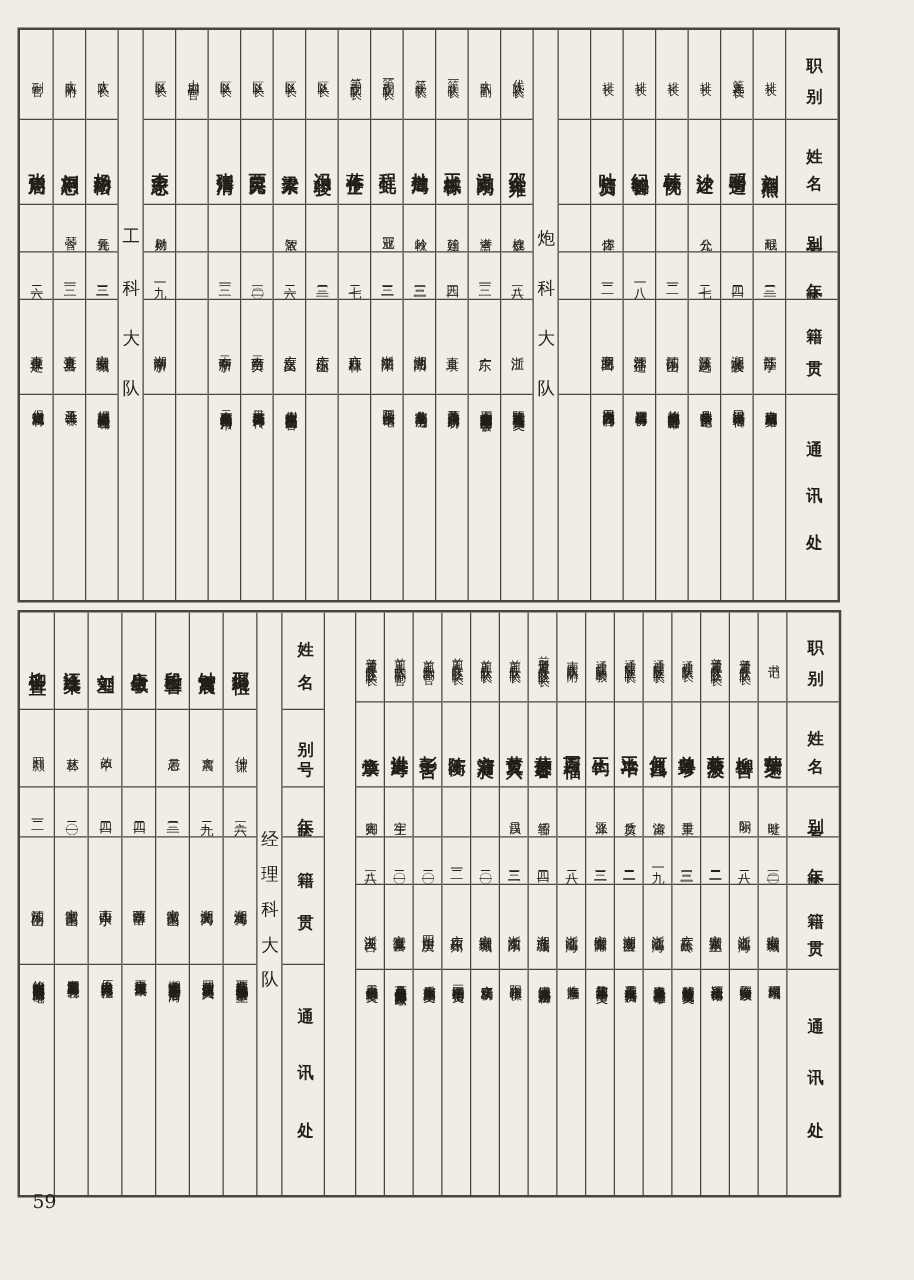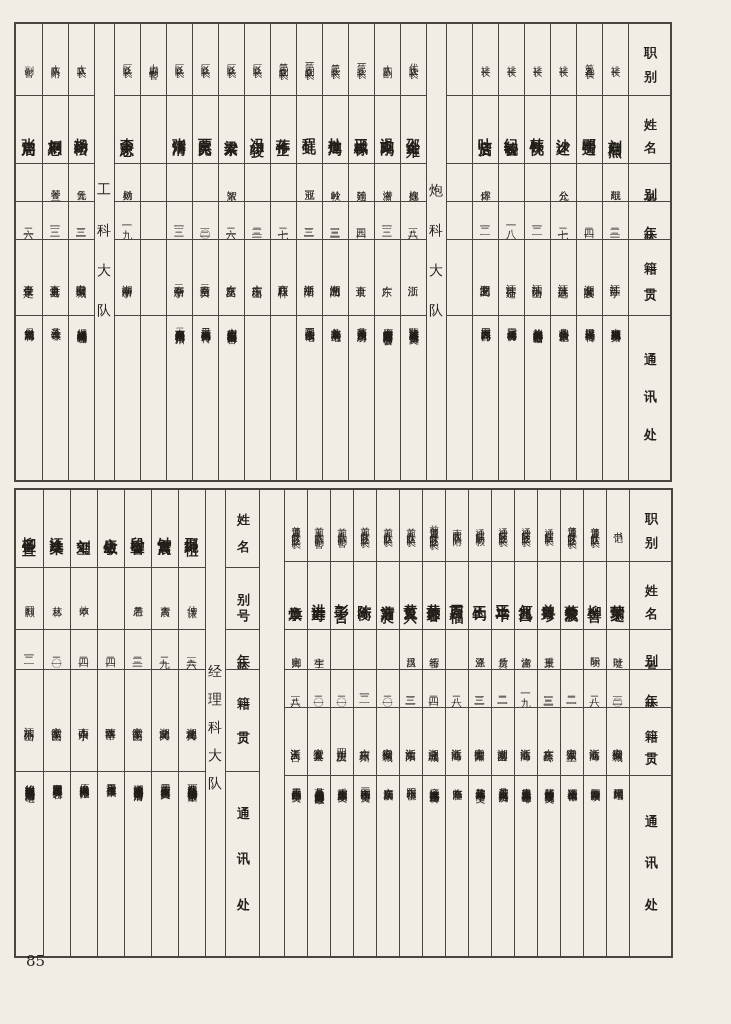--- a/index.html
+++ b/index.html
@@ -1014,13 +1014,13 @@
         <div class="cell origin" style="height: 102px;">
           <span class="vtxt">江苏桐山</span>
         </div>
         <div class="cell addr" style="height: 184px;">
           <span class="vtxt">徐州城内张公祠前西巷内门牌五号柳宅</span>
         </div>
       </div>
     </div>
 </div>
 
-<div class="pagenum">85</div>
+<div class="pagenum">59</div>
 
 </body></html>

